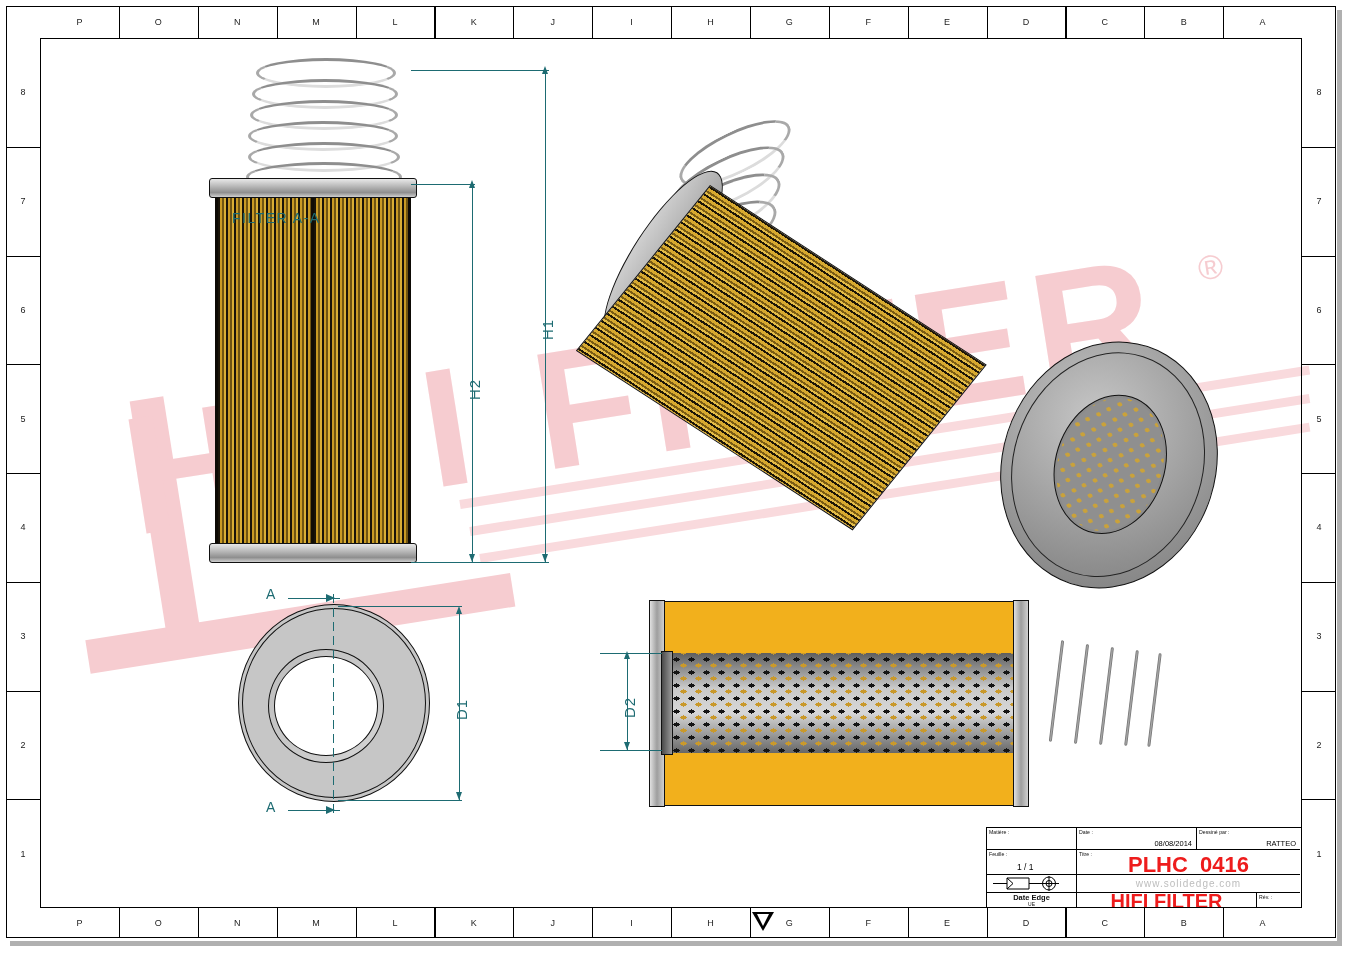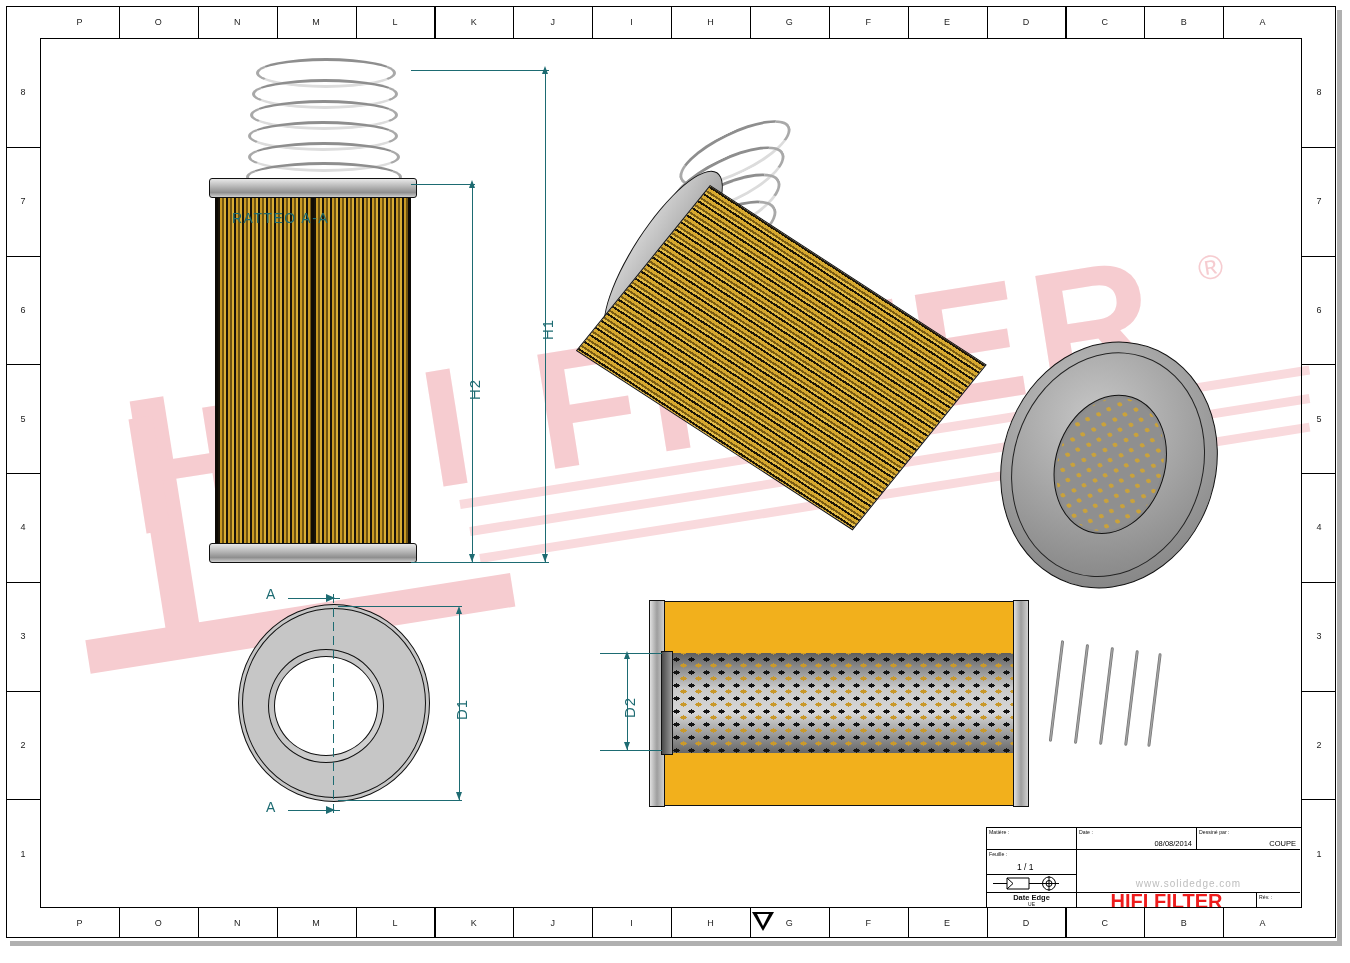--- a/index.html
+++ b/index.html
@@ -350,21 +350,21 @@
     <div class="dim-lbl vert" style="left:453px;top:720px;">D1</div>
   </div>
 
   <div id="sect-view">
     <div id="sect-frame"></div>
     <div id="sect-mesh"></div>
     <div class="sect-cap" id="sect-cap-l"></div>
     <div class="sect-cap" id="sect-cap-r"></div>
     <div id="sect-plug"></div>
   </div>
-  <div id="sect-label">RATTEO A-A</div>
+  <div id="sect-label">FILTER A-A</div>
 
   <div>
     <div class="dim-line" style="left:627px;top:655px;width:1.3px;height:95px;"></div>
     <div class="arrow-up" style="left:623.5px;top:651px;"></div>
     <div class="arrow-dn" style="left:623.5px;top:742px;"></div>
     <div class="dim-line" style="left:600px;top:653px;width:62px;height:1.2px;"></div>
     <div class="dim-line" style="left:600px;top:750px;width:62px;height:1.2px;"></div>
     <div class="dim-lbl vert" style="left:621px;top:718px;">D2</div>
   </div>
 
@@ -381,26 +381,30 @@
     <div class="tb-cell" style="left:0;top:0;width:90px;height:22px;">
       <div class="tb-key">Matière :</div>
       <div class="tb-val" style="left:4px;top:11px;font-size:7px;"></div>
     </div>
     <div class="tb-cell" style="left:90px;top:0;width:120px;height:22px;">
       <div class="tb-key">Date :</div>
       <div class="tb-val" style="right:4px;top:11px;font-size:7.5px;position:absolute;margin-left:20px;">08/08/2014</div>
     </div>
     <div class="tb-cell" style="left:210px;top:0;width:103px;height:22px;border-right:none;">
       <div class="tb-key">Dessiné par :</div>
-      <div class="tb-val" style="right:4px;top:11px;font-size:7.5px;position:absolute;">COUPE</div>
+      <div class="tb-val" style="right:4px;top:11px;font-size:7.5px;position:absolute;">RATTEO</div>
     </div>
 
     <div class="tb-cell" style="left:0;top:22px;width:90px;height:25px;">
       <div class="tb-key">Feuille :</div>
       <div class="tb-val" style="left:30px;top:12px;font-size:8.5px;position:absolute;">1 / 1</div>
+    </div>
+    <div class="tb-cell" style="left:90px;top:22px;width:223px;height:25px;border-right:none;">
+      <div class="tb-key">Titre :</div>
+      <div class="tb-val" id="tb-partno" style="position:absolute;left:0;right:0;top:2px;text-align:center;">PLHC_0416</div>
     </div>
 
     <div class="tb-cell" style="left:0;top:47px;width:90px;height:18px;">
       <svg width="86" height="17" viewBox="0 0 86 17" style="position:absolute;left:2px;top:0;">
         <path d="M4 8.5 L18 8.5" stroke="#000" stroke-width="1" fill="none"></path>
         <path d="M18 3 L40 3 L40 14 L18 14 Z" stroke="#000" stroke-width="1" fill="none"></path>
         <path d="M18 3 L24 8.5 L18 14" stroke="#000" stroke-width="1" fill="none"></path>
         <path d="M40 8.5 L50 8.5" stroke="#000" stroke-width="1" fill="none"></path>
         <circle cx="60" cy="8.5" r="6.5" stroke="#000" stroke-width="1" fill="none"></circle>
         <circle cx="60" cy="8.5" r="3" stroke="#000" stroke-width="1" fill="none"></circle>

